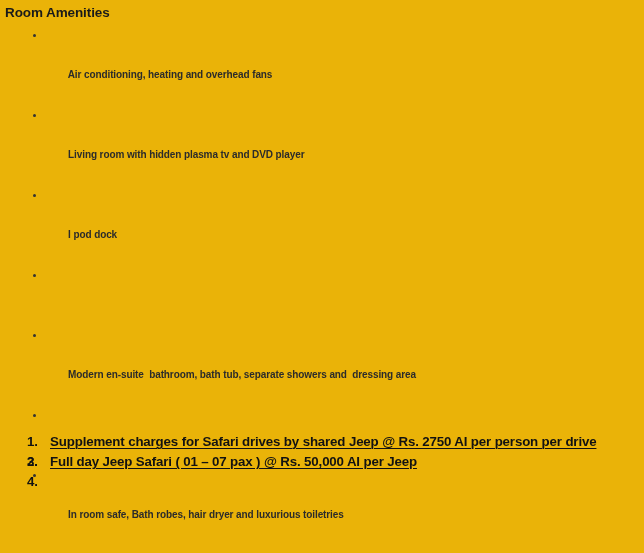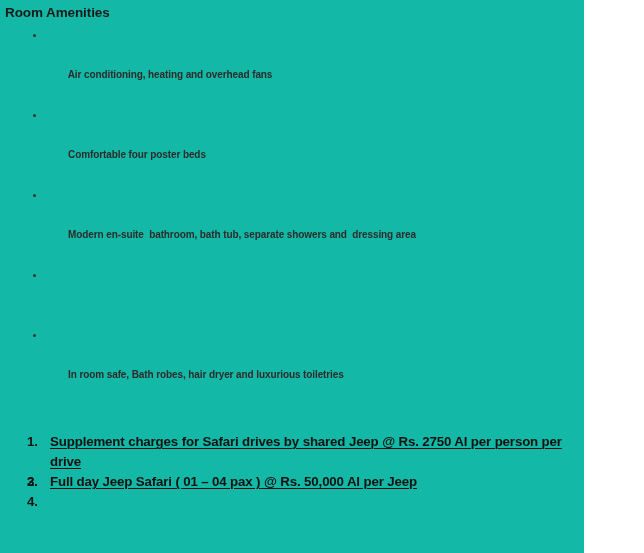--- a/index.html
+++ b/index.html
@@ -10,23 +10,23 @@
   body {
     width: 644px;
     height: 553px;
     overflow: hidden;
     font-family: "Liberation Sans", sans-serif;
     color: #231f20;
     -webkit-font-smoothing: antialiased;
   }
   .page {
     position: relative;
-    width: 584px;
+    width: 644px;
     height: 553px;
-    background: #14b8a6;
+    background: #eab308;
     box-sizing: border-box;
     padding: 4px 0 0 0;
   }
 
   
   .section-heading {
     font-size: 13.5px;
     font-weight: bold;
     color: #1a1a1a;
     margin: 0 0 3px 5px;
@@ -99,21 +99,28 @@
 
   <h1 class="section-heading">Room Amenities</h1>
 
   <ul class="amenities">
     <li>
       <span class="dot"></span>
       <span>Air conditioning, heating and overhead fans</span>
     </li>
     <li>
       <span class="dot"></span>
-      <span>Comfortable four poster beds</span>
+      <span>Living room with hidden plasma tv and DVD player</span>
+    </li>
+    <li>
+      <span class="dot"></span>
+      <span>I pod dock</span>
+    </li>
+    <li>
+      <span class="dot"></span>
     </li>
     <li>
       <span class="dot"></span>
       <span>Modern en-suite  bathroom, bath tub, separate showers and  dressing area</span>
     </li>
     <li>
       <span class="dot"></span>
     </li>
     <li>
       <span class="dot"></span>
@@ -125,20 +132,20 @@
   <ol class="supplements">
     <li>
       <span class="num">1.</span>
       <span class="txt">Supplement charges for Safari drives by shared Jeep @ Rs. 2750 AI per person per drive</span>
     </li>
     <li>
       <span class="num">2.</span>
     </li>
     <li>
       <span class="num">3.</span>
-      <span class="txt">Full day Jeep Safari ( 01 – 04 pax ) @ Rs. 50,000 AI per Jeep </span>
+      <span class="txt">Full day Jeep Safari ( 01 – 07 pax ) @ Rs. 50,000 AI per Jeep </span>
     </li>
     <li>
       <span class="num">4.</span>
     </li>
   </ol>
 
 </div>
 
 </body></html>

